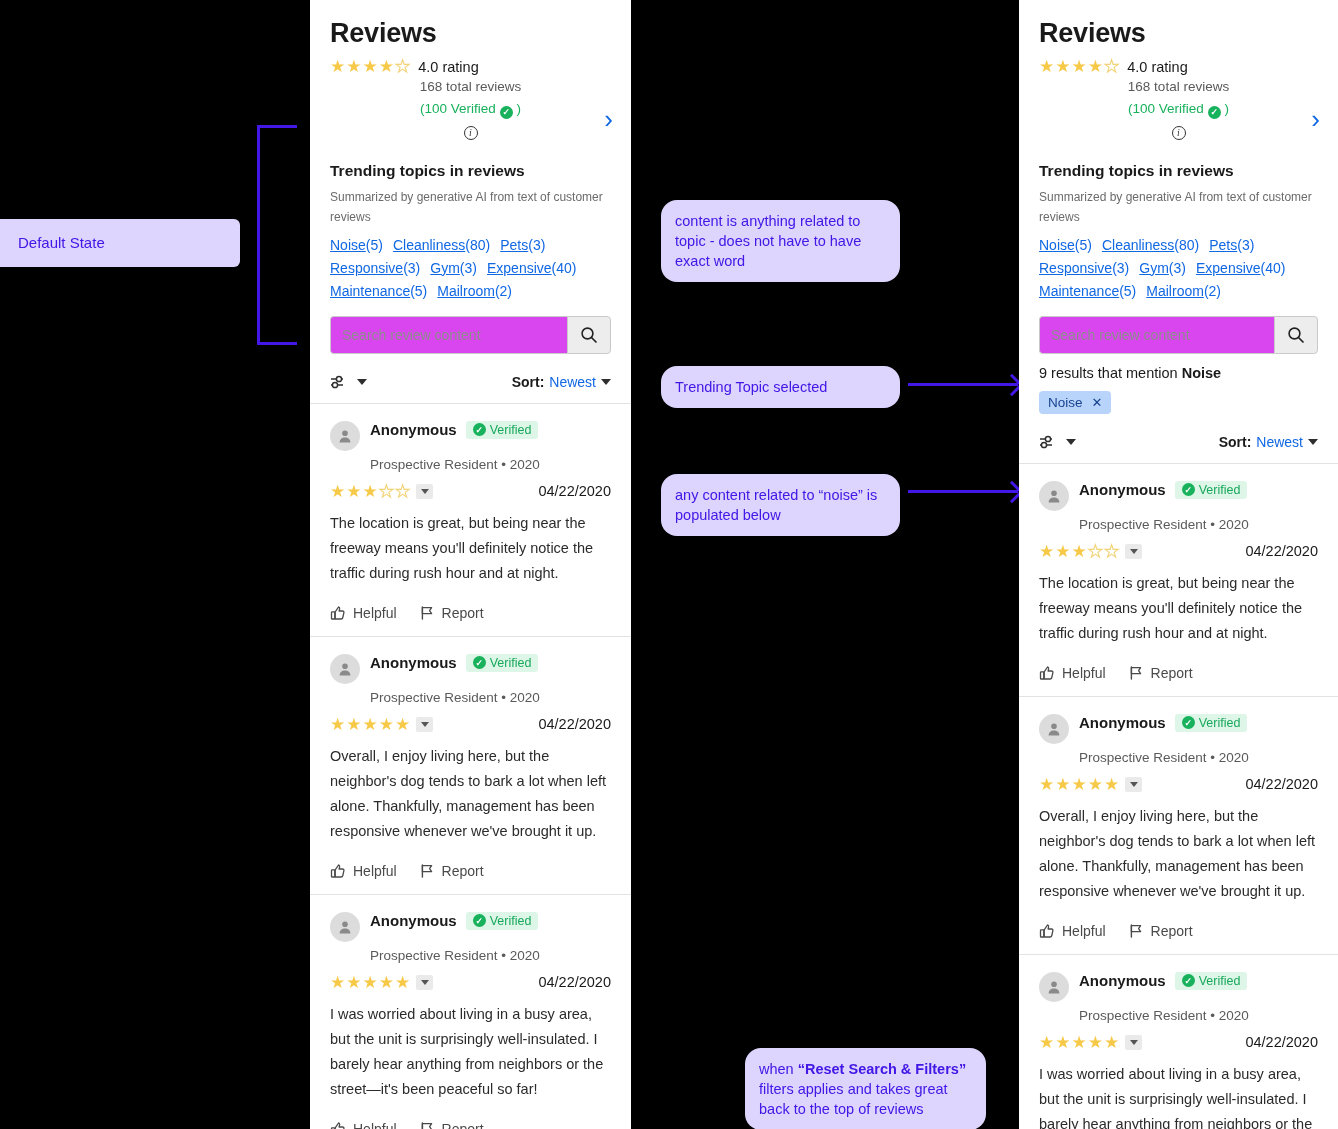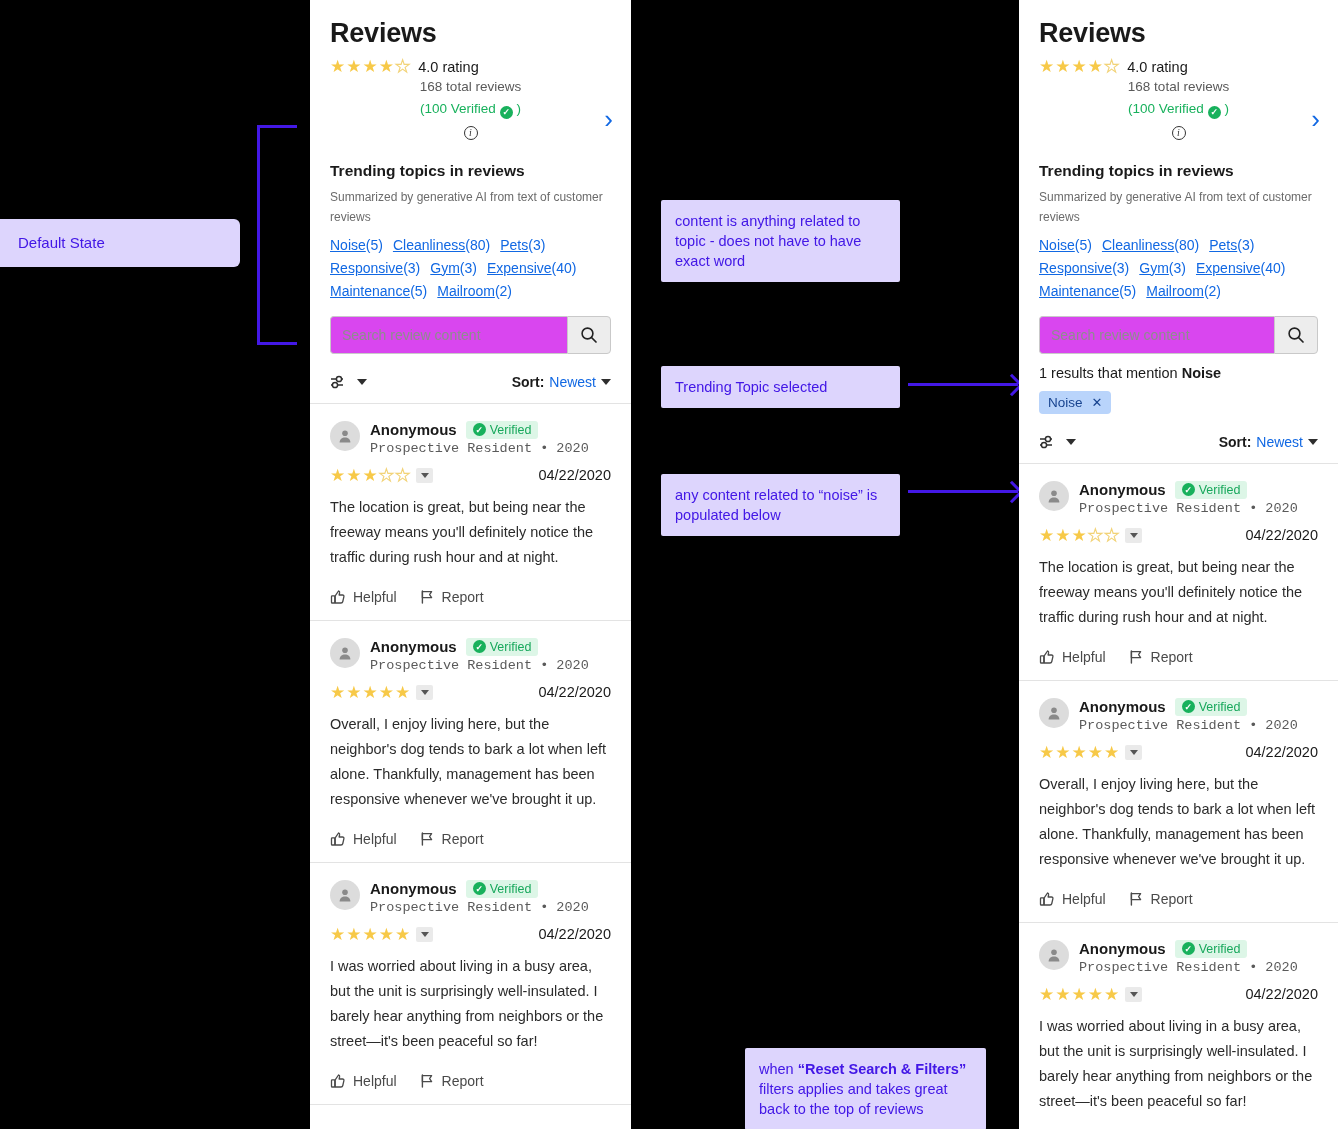--- a/index.html
+++ b/index.html
@@ -10,21 +10,21 @@
     background: #000000;
     font-family: "Liberation Sans", sans-serif;
     overflow: hidden;
     position: relative;
   }
 
   
   .callout {
     position: absolute;
     background: #ddd5fd;
-    border-radius: 2px;
+    border-radius: 16px;
     color: #4318e6;
     font-size: 14.5px;
     line-height: 20px;
     padding: 11px 14px;
   }
   .callout b { font-weight: 700; }
 
   #default-state-callout { left: 0px; top: 219px; width: 240px; padding: 14px 18px; font-size: 15px; border-radius: 0 6px 6px 0;}
   #callout-topic-content  { left: 661px; top: 200px; width: 239px; }
   #callout-topic-selected { left: 661px; top: 366px; width: 239px; }
@@ -161,21 +161,21 @@
     width: 30px; height: 30px; border-radius: 50%; background: #dcdcdc;
     flex: 0 0 30px; display: flex; align-items: center; justify-content: center;
   }
   .rv-name-row { display: flex; align-items: center; gap: 9px; }
   .rv-name { font-size: 15px; font-weight: 700; color: #1a1a1a; }
   .verified-pill {
     display: inline-flex; align-items: center; gap: 4px;
     background: #ddf6e7; color: #18a85c;
     border-radius: 3px; padding: 2px 7px; font-size: 12.5px;
   }
-  .rv-meta { margin-top: 2px; font-size: 13.5px; color: #5a5a5a; font-family: Liberation Mono, monospace; }
+  .rv-meta { margin-top: 18px; font-size: 13.5px; color: #5a5a5a; }
   .rv-rating-row { display: flex; align-items: center; justify-content: space-between; margin-top: 11px; }
   .rv-stars { display: flex; align-items: center; gap: 6px; }
   .mini-drop {
     width: 17px; height: 15px; background: #eaeaea; border-radius: 2px;
     display: flex; align-items: center; justify-content: center; cursor: pointer;
   }
   .mini-drop i { width: 0; height: 0; border-left: 4px solid transparent; border-right: 4px solid transparent; border-top: 5px solid #555; }
   .rv-date { font-size: 14.5px; color: #1a1a1a; }
   .rv-body { margin-top: 11px; font-size: 14.5px; line-height: 25px; color: #2b2b2b; }
   .rv-actions { margin-top: 19px; display: flex; gap: 22px; }
@@ -486,21 +486,21 @@
       <input class="search-input" placeholder="Search review content" style="">
       <div class="search-btn">
         <svg width="18" height="18" viewBox="0 0 18 18">
           <circle cx="7.5" cy="7.5" r="5.4" fill="none" stroke="#222" stroke-width="1.6"></circle>
           <line x1="11.5" y1="11.5" x2="16" y2="16" stroke="#222" stroke-width="1.7" stroke-linecap="round"></line>
         </svg>
       </div>
     </div>
 
     <div class="results-line">
-      <span>1 results that mention </span><b>Noise</b>
+      <span>9 results that mention </span><b>Noise</b>
     </div>
 
     <div class="chip-row">
       <span class="chip">
         <span>Noise</span>
         <span class="x">✕</span>
       </span>
     </div>
   </div>
 

